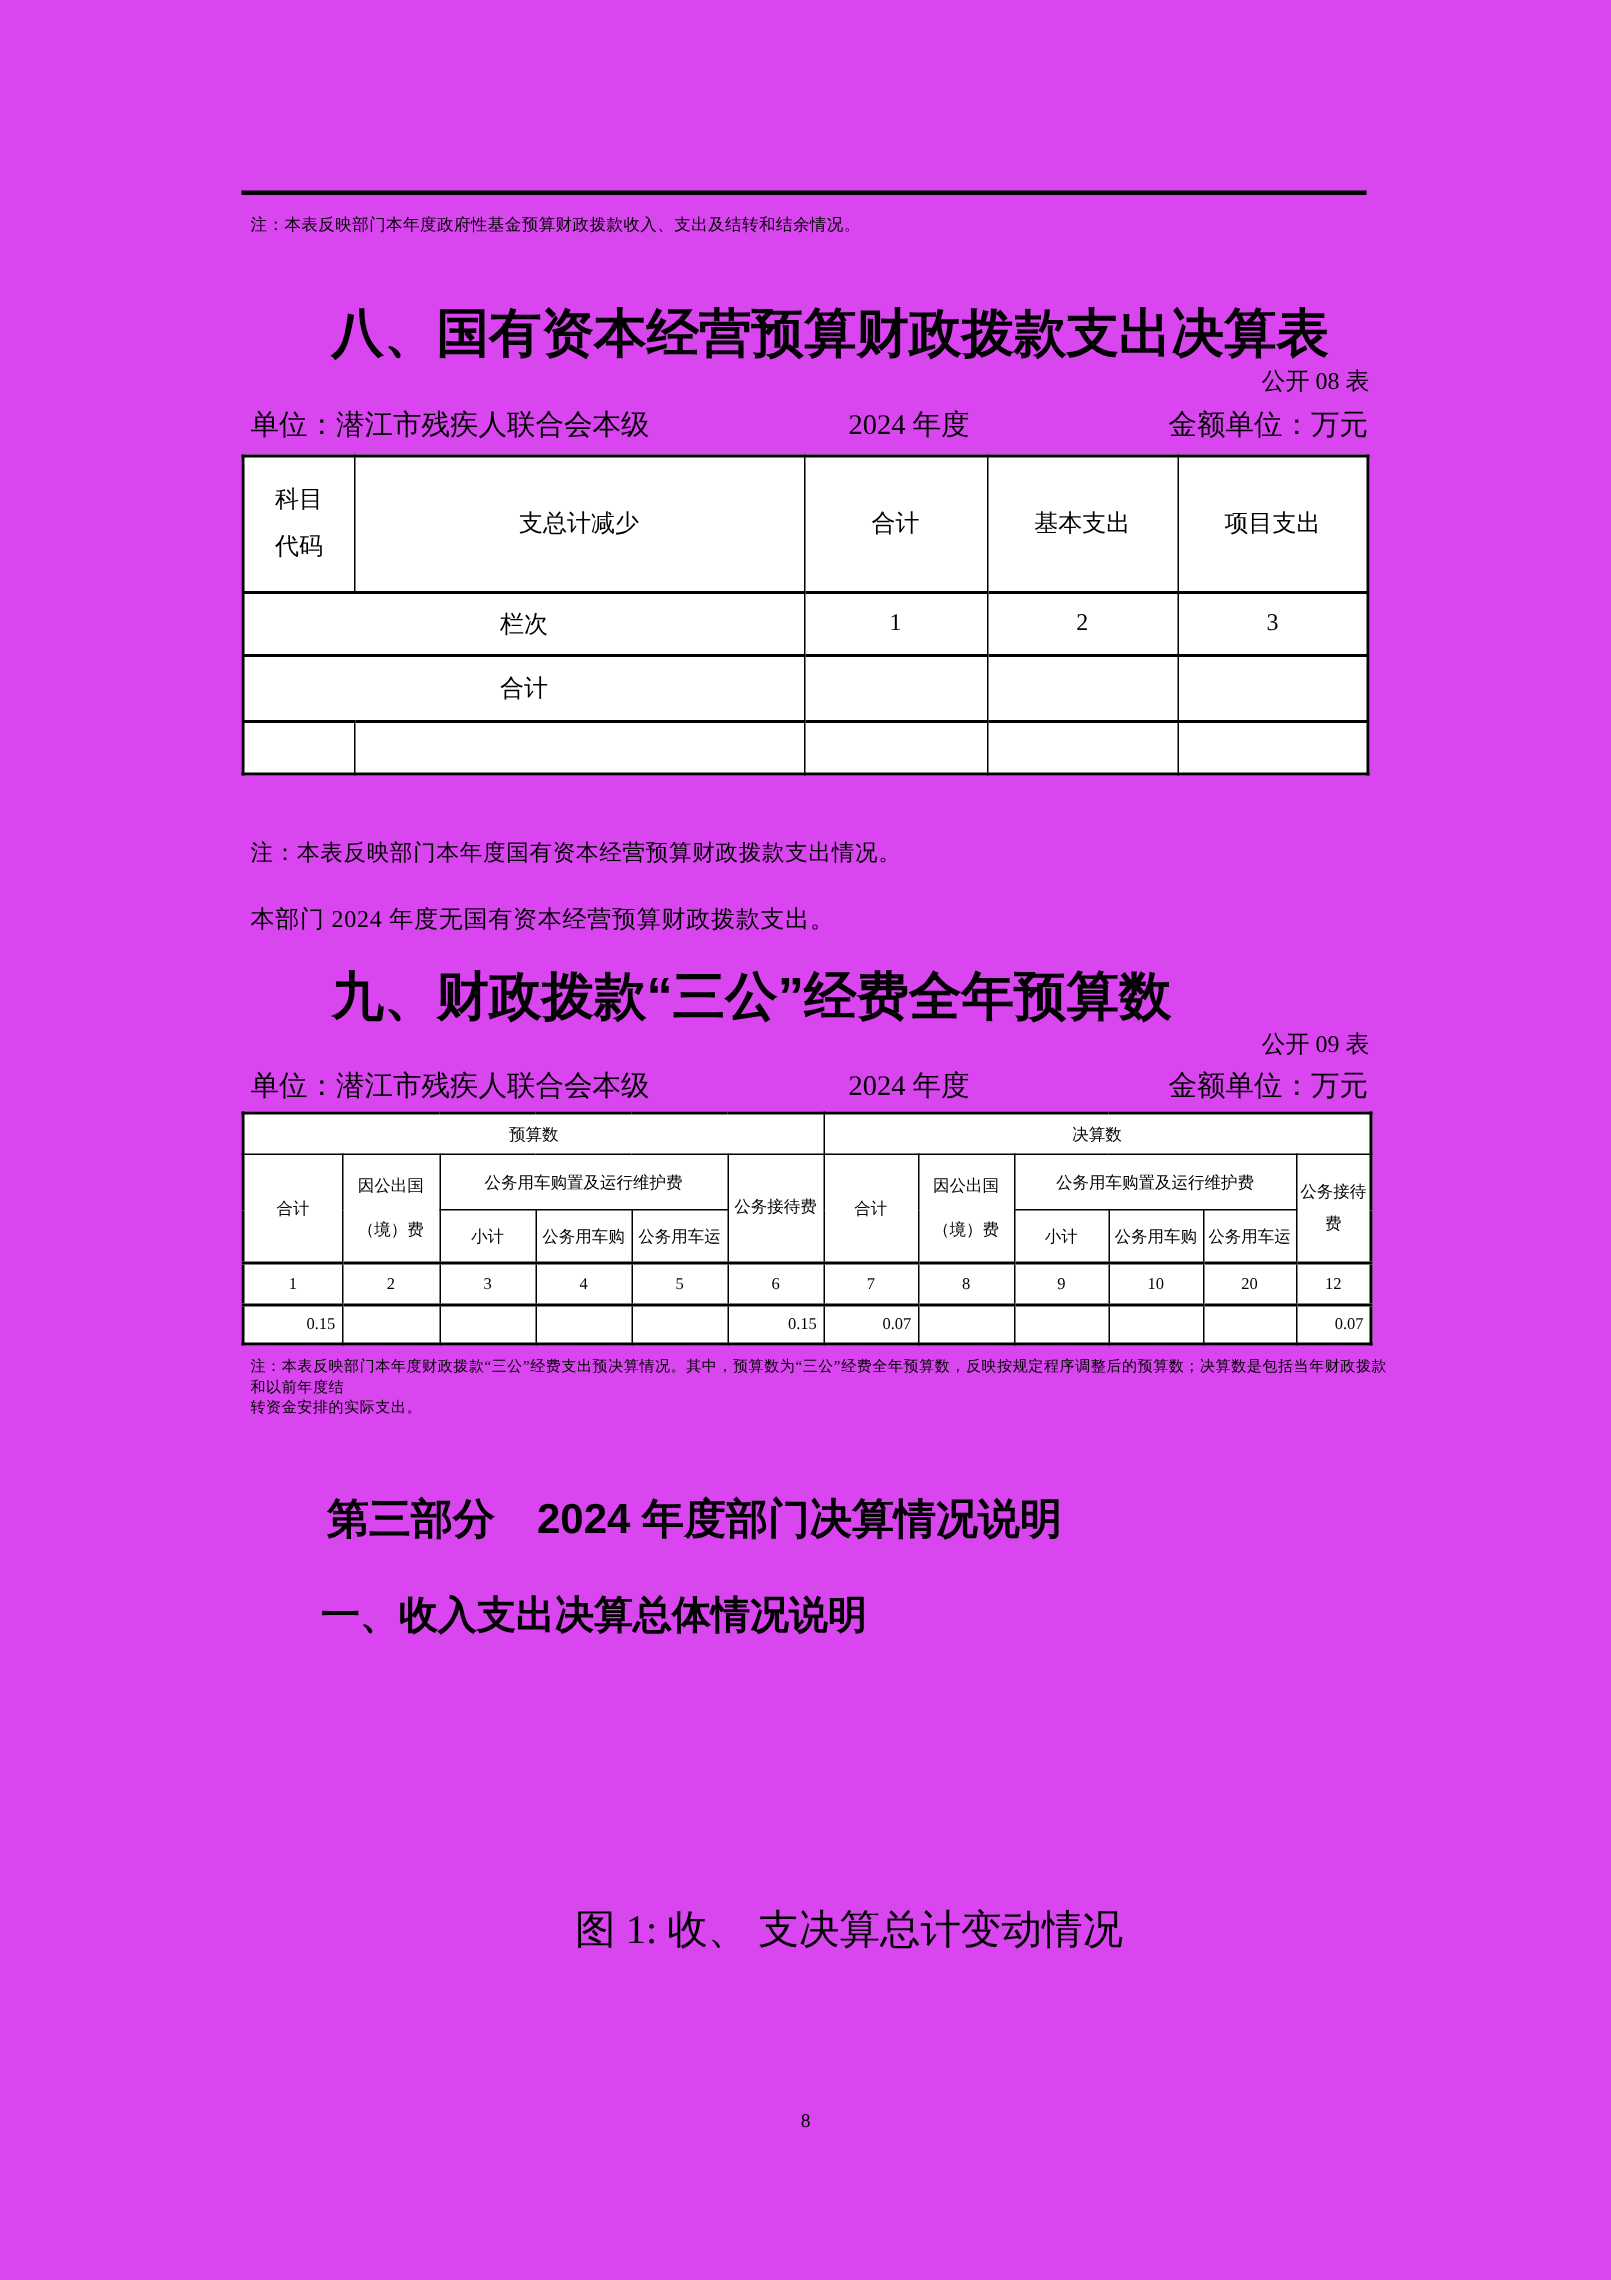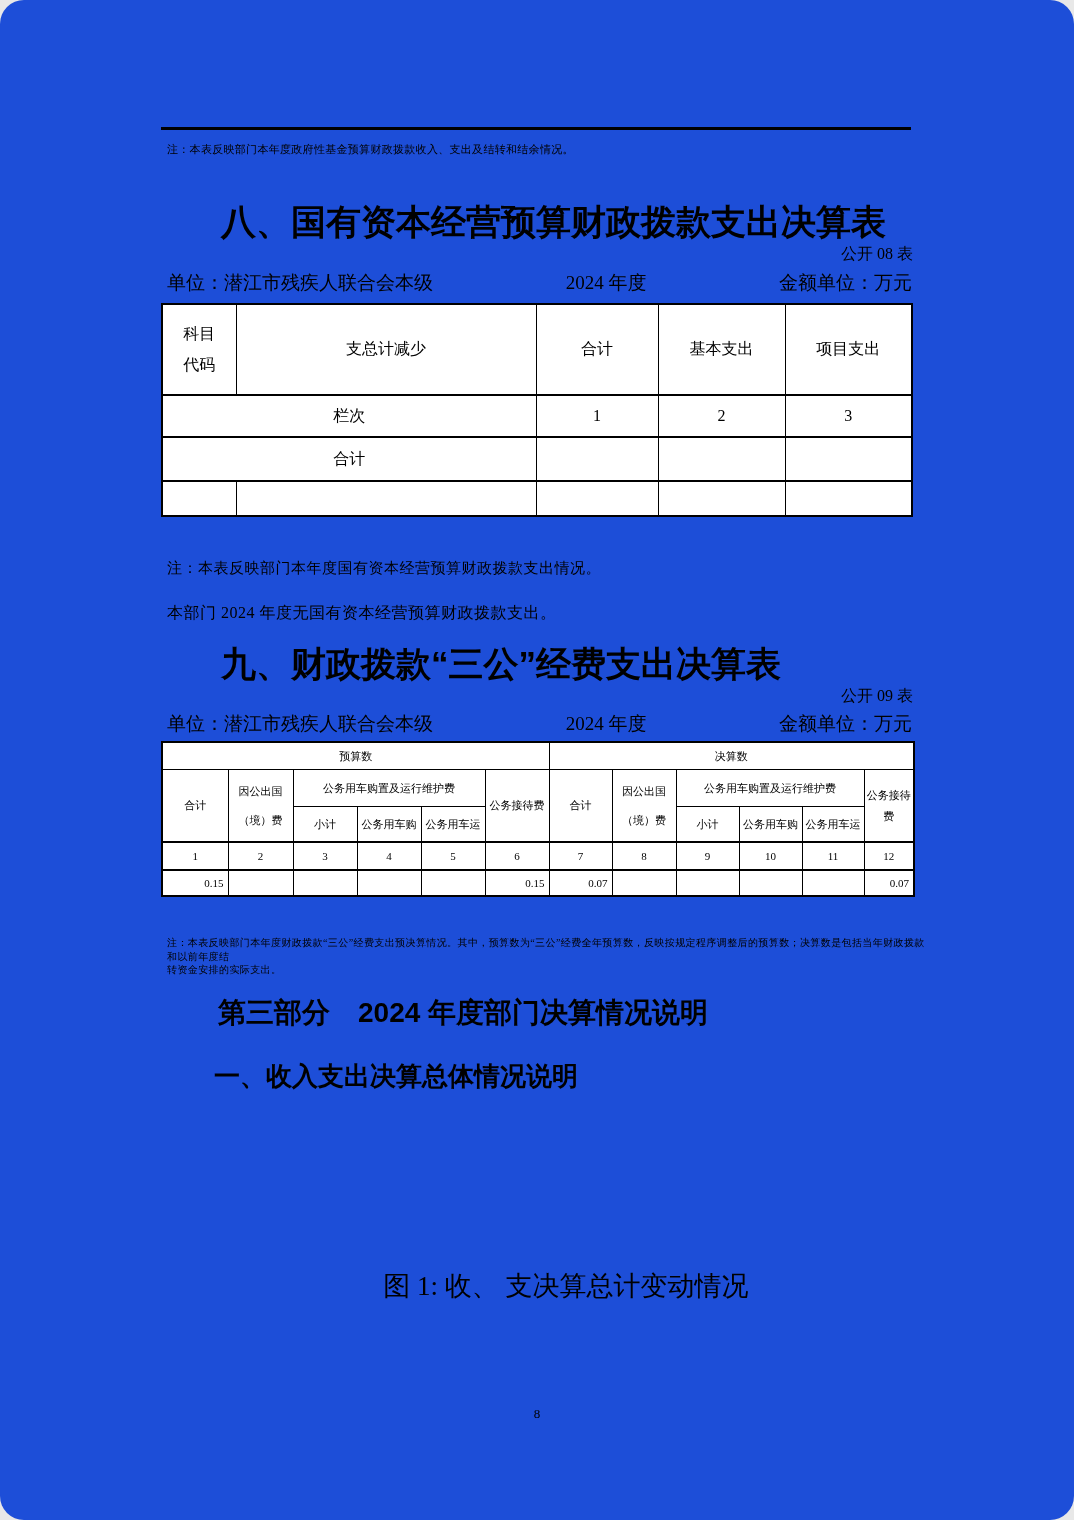--- a/index.html
+++ b/index.html
@@ -1,20 +1,19 @@
 <!DOCTYPE html>
 <html><head>
 <meta charset="utf-8">
 <style>
   html,body { margin:0; padding:0; background:#e8e8e8; }
   .page {
     position:relative; width:1074px; height:1520px; margin:0 auto;
-    background:#1d4ed8; color:#000;
+    background:#d946ef; color:#000;
     font-family:"Liberation Serif","DejaVu Serif",serif;
-    border-radius:24px;
   }
   .abs { position:absolute; }
 
   .top-rule { left:161px; top:127px; width:750px; height:3px; background:#000; }
   .note-top { left:167px; top:142px; font-size:11px; letter-spacing:0.3px; }
 
   .sec-title {
     font-family:"Liberation Sans","DejaVu Sans",sans-serif;
     font-weight:bold; font-size:35px; white-space:nowrap;
   }
@@ -44,21 +43,21 @@
   .t2 .rB td { height:36px; }
   .t2 .rC td { height:34px; }
   .t2 .rD td { height:26px; border-top:2px solid #000; }
   .t2 .rE td { height:24px; border-top:2px solid #000; text-align:right; padding-right:4px; }
   .t2 .abroad { line-height:2.6; padding:0 4px; }
   .t2 .reception { padding:0 2px; line-height:1.9; }
 
   .note8 { left:167px; top:559px; font-size:15px; letter-spacing:0.5px; }
   .statement8 { left:167px; top:603px; font-size:16px; letter-spacing:0.5px; }
 
-  .note9 { left:167px; top:904px; width:760px; font-size:10px; letter-spacing:0.4px;margin-top:32px; }
+  .note9 { left:167px; top:904px; width:760px; font-size:10px; letter-spacing:0.4px; }
   .note9-l2 { top:931px; }
 
   .part3-title {
     left:218px; top:994px;
     font-family:"Liberation Sans","DejaVu Sans",sans-serif;
     font-weight:bold; font-size:28px; white-space:nowrap;
   }
   .sub1-title {
     left:214px; top:1059px;
     font-family:"Liberation Sans","DejaVu Sans",sans-serif;
@@ -122,21 +121,21 @@
       <td></td>
       <td></td>
       <td></td>
     </tr>
   </tbody>
     </table>
 
   <div class="abs note8">注：本表反映部门本年度国有资本经营预算财政拨款支出情况。</div>
   <div class="abs statement8">本部门 2024 年度无国有资本经营预算财政拨款支出。</div>
 
-  <div class="abs sec-title sec9-title">九、财政拨款“三公”经费支出决算表</div>
+  <div class="abs sec-title sec9-title">九、财政拨款“三公”经费全年预算数</div>
   <div class="abs tag tag09">公开 09 表</div>
   <div class="abs unit-line unit2">
     <span>单位：潜江市残疾人联合会本级</span>
     <span>2024 年度</span>
     <span>金额单位：万元</span>
   </div>
 
   <table class="t2">
     <colgroup>
       <col style="width:66px">
@@ -179,21 +178,21 @@
       <td>1</td>
       <td>2</td>
       <td>3</td>
       <td>4</td>
       <td>5</td>
       <td>6</td>
       <td>7</td>
       <td>8</td>
       <td>9</td>
       <td>10</td>
-      <td>11</td>
+      <td>20</td>
       <td>12</td>
     </tr>
     <tr class="rE">
       <td>0.15</td>
       <td></td>
       <td></td>
       <td></td>
       <td></td>
       <td>0.15</td>
       <td>0.07</td>

